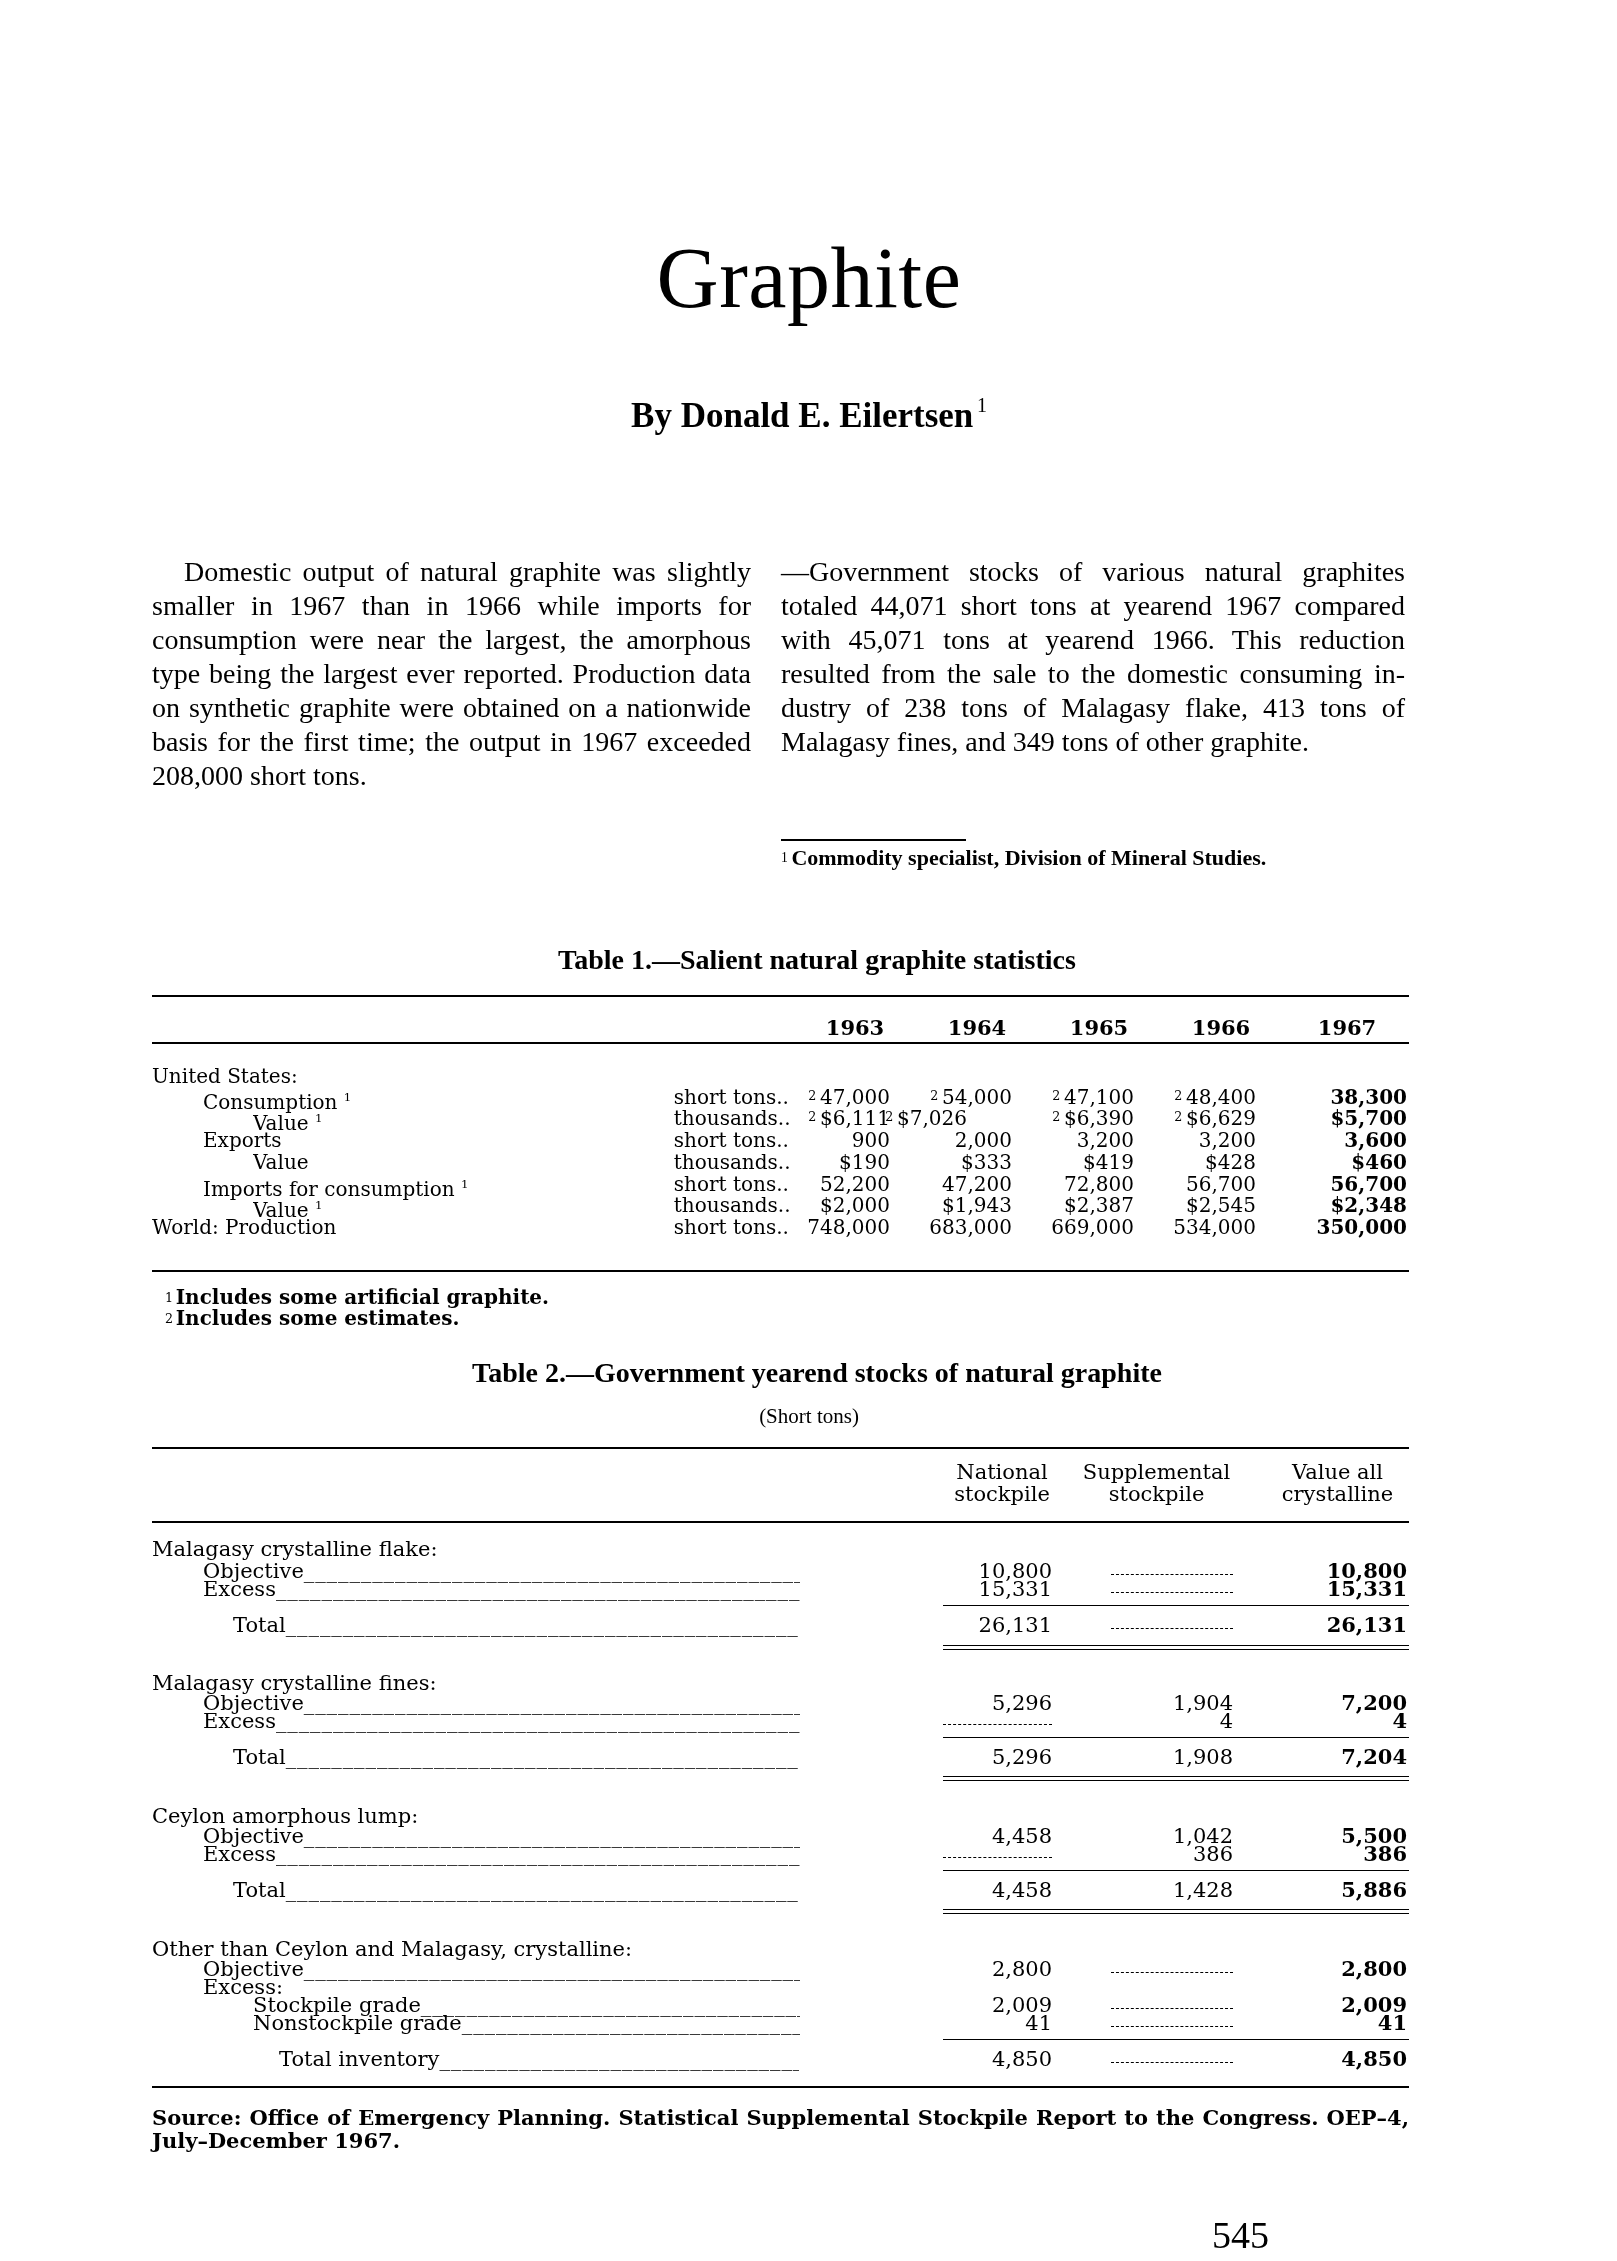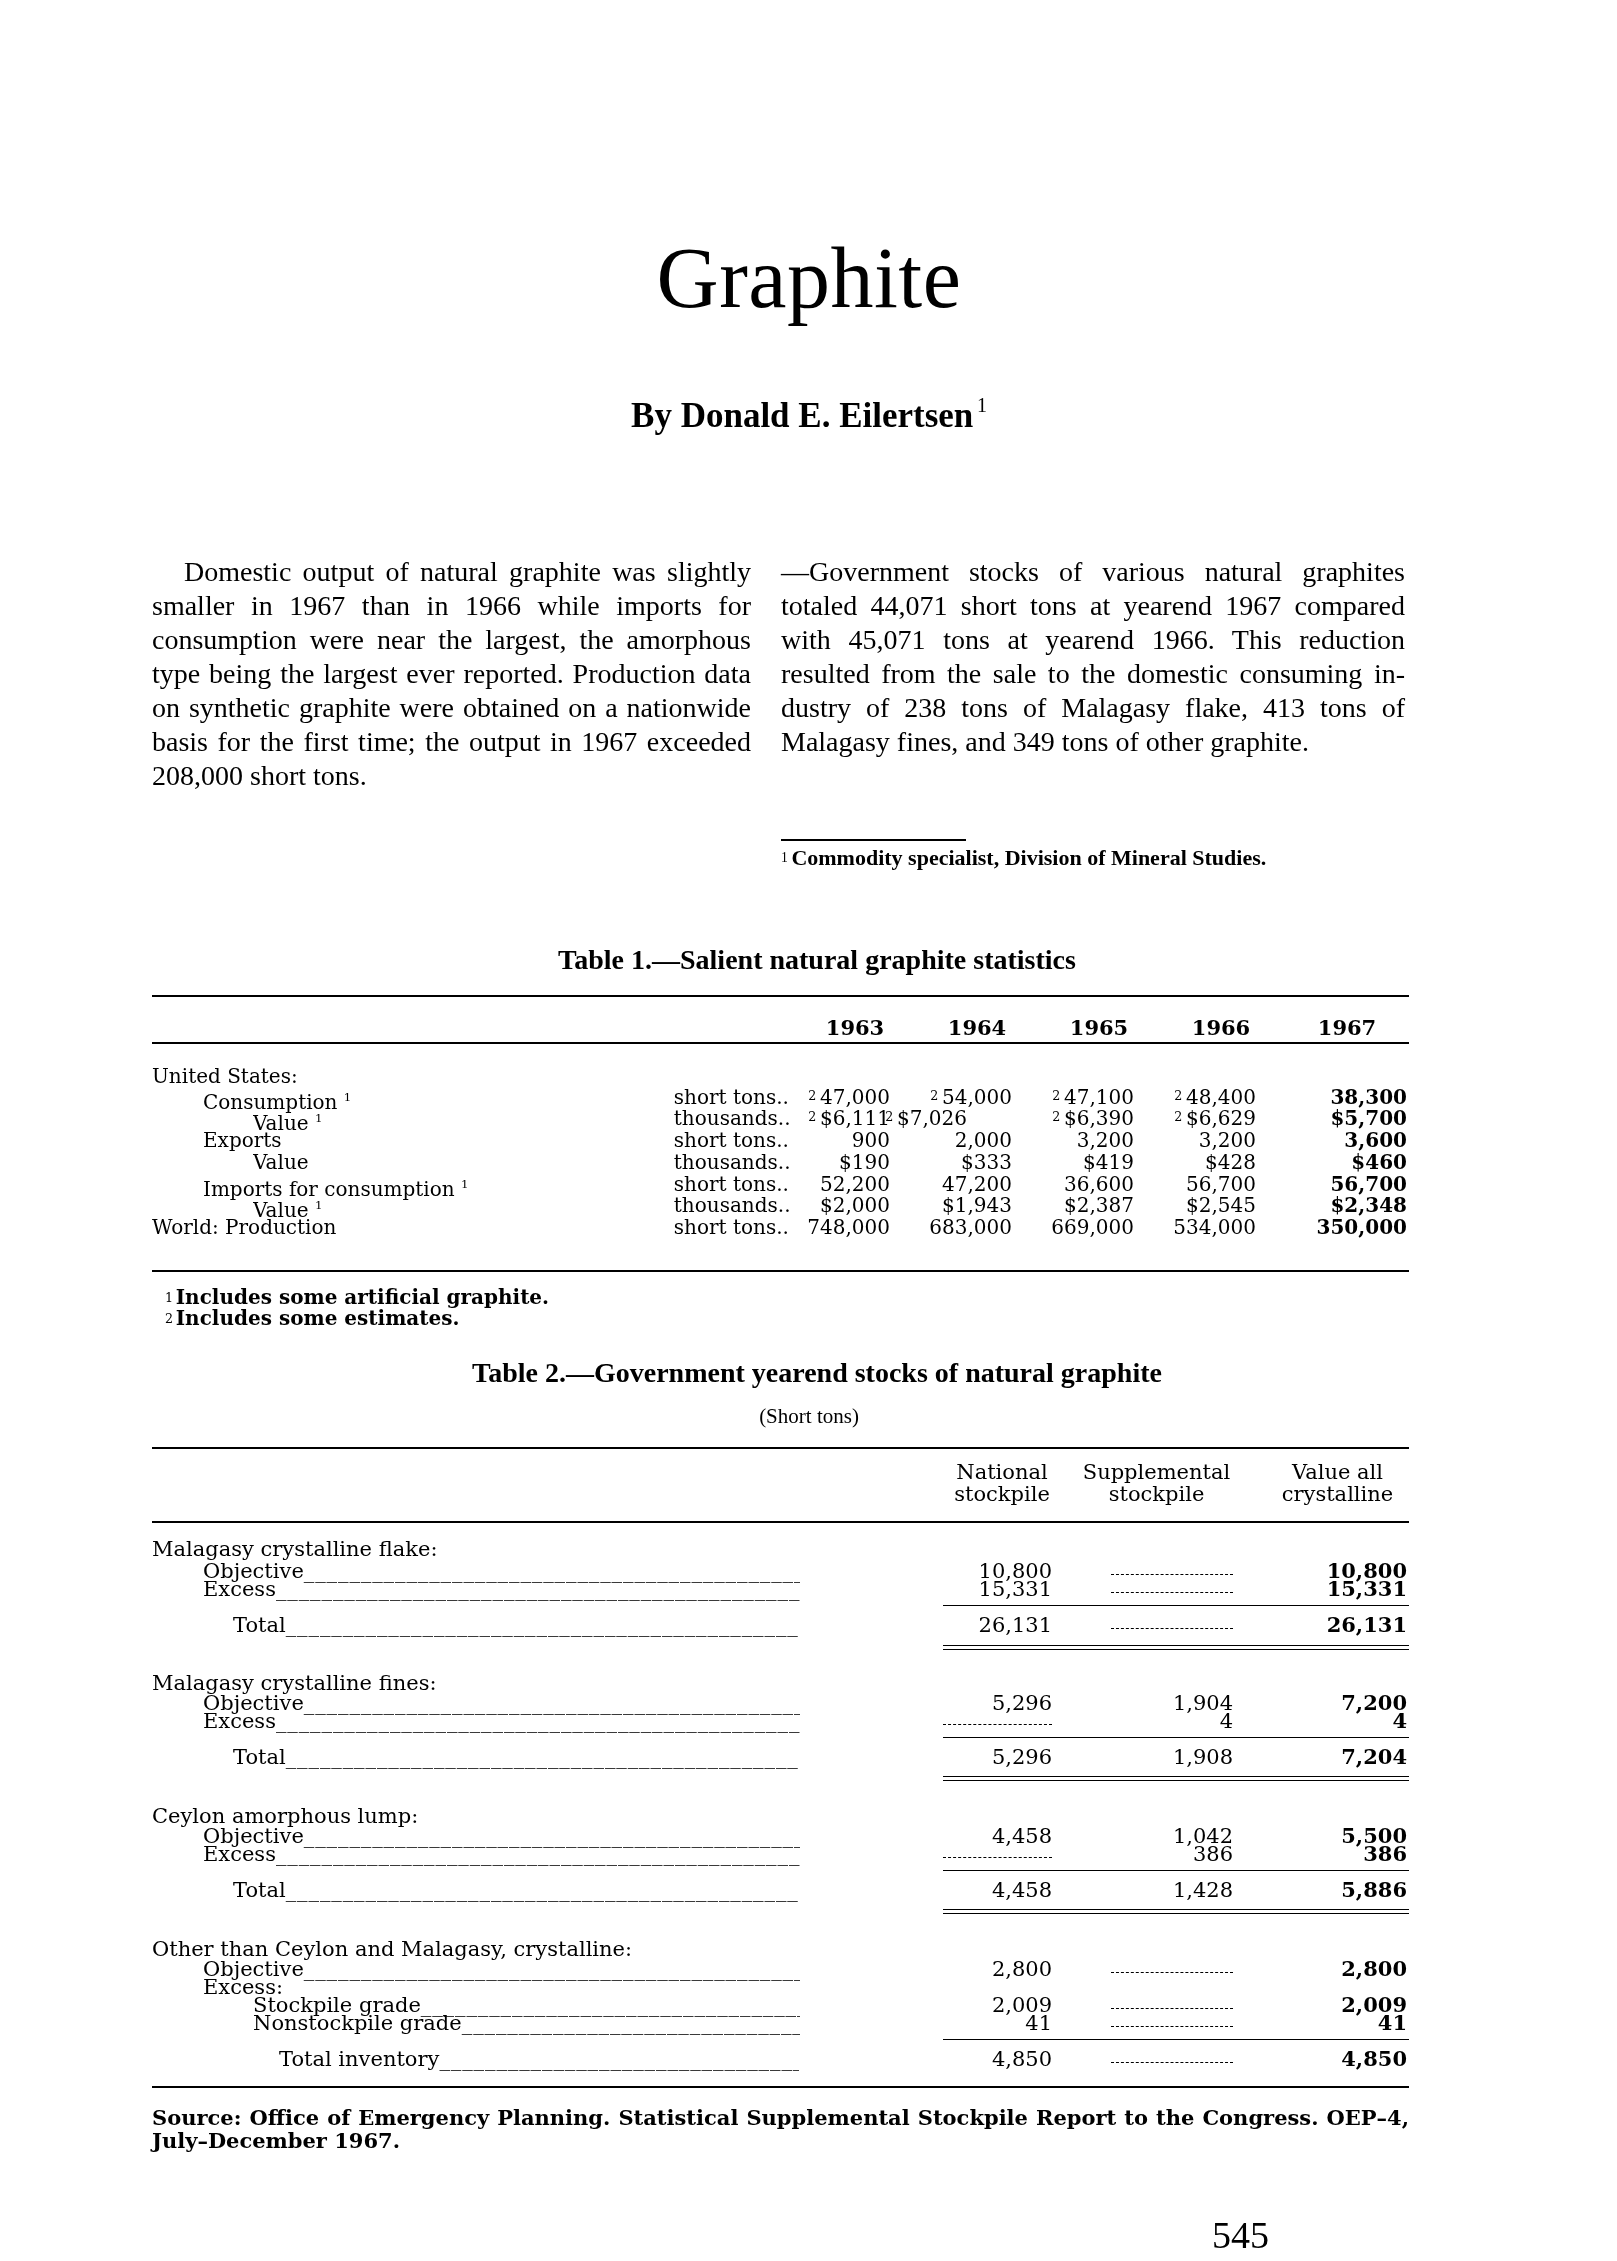--- a/index.html
+++ b/index.html
@@ -114,21 +114,21 @@
     <span class="num" style="left:873px; width:109px;">$419</span>
     <span class="num" style="left:995px; width:109px;">$428</span>
     <span class="num bold" style="left:1122px; width:133px;">$460</span>
   </div>
 
   <div class="abs t1-row" style="left:0; top:109px; width:1257px;">
     <span class="lbl" style="left:51px; width:620px;"><span>Imports for consumption</span> <sup style="font-size:11.8px;">1</sup><span class="dots">______________</span></span>
     <span class="lbl" style="left:520px; background:#fff; padding-left:1.8px;"><span>short tons</span>..</span>
     <span class="num" style="left:629px; width:109px;">52,200</span>
     <span class="num" style="left:751px; width:109px;">47,200</span>
-    <span class="num" style="left:873px; width:109px;">36,600</span>
+    <span class="num" style="left:873px; width:109px;">72,800</span>
     <span class="num" style="left:995px; width:109px;">56,700</span>
     <span class="num bold" style="left:1122px; width:133px;">56,700</span>
   </div>
 
   <div class="abs t1-row" style="left:0; top:130px; width:1257px;">
     <span class="lbl" style="left:101px; width:565px;"><span>Value</span> <sup style="font-size:11.8px;">1</sup><span class="dots">__________________________</span></span>
     <span class="lbl" style="left:520px; background:#fff; padding-left:1.8px;"><span>thousands</span>..</span>
     <span class="num" style="left:629px; width:109px;">$2,000</span>
     <span class="num" style="left:751px; width:109px;">$1,943</span>
     <span class="num" style="left:873px; width:109px;">$2,387</span>

